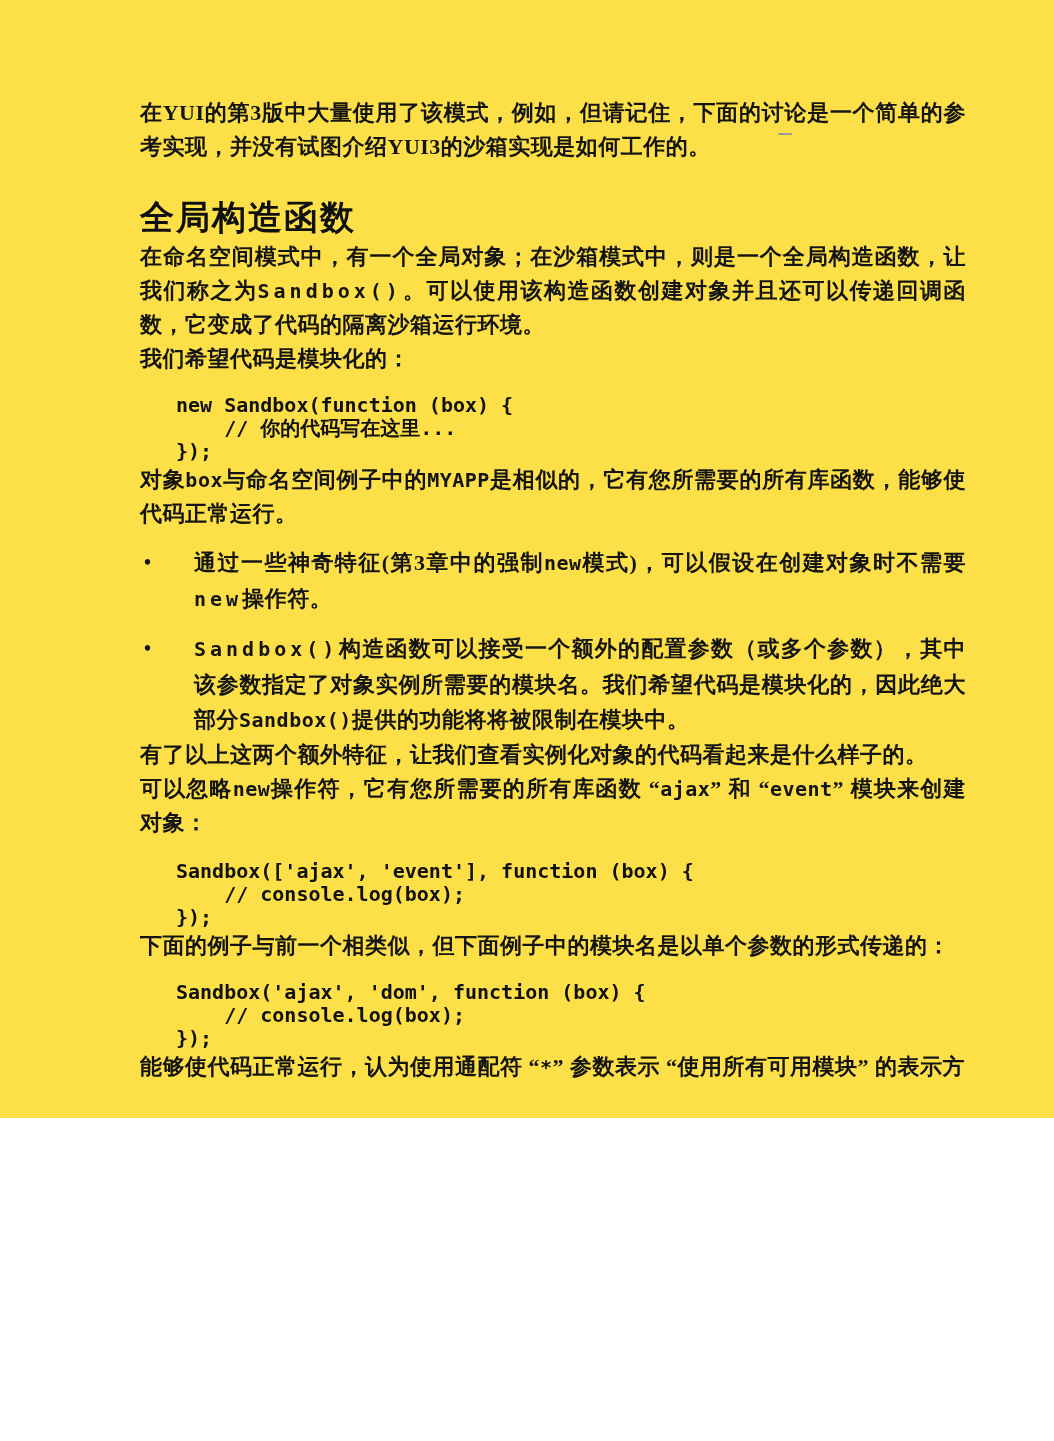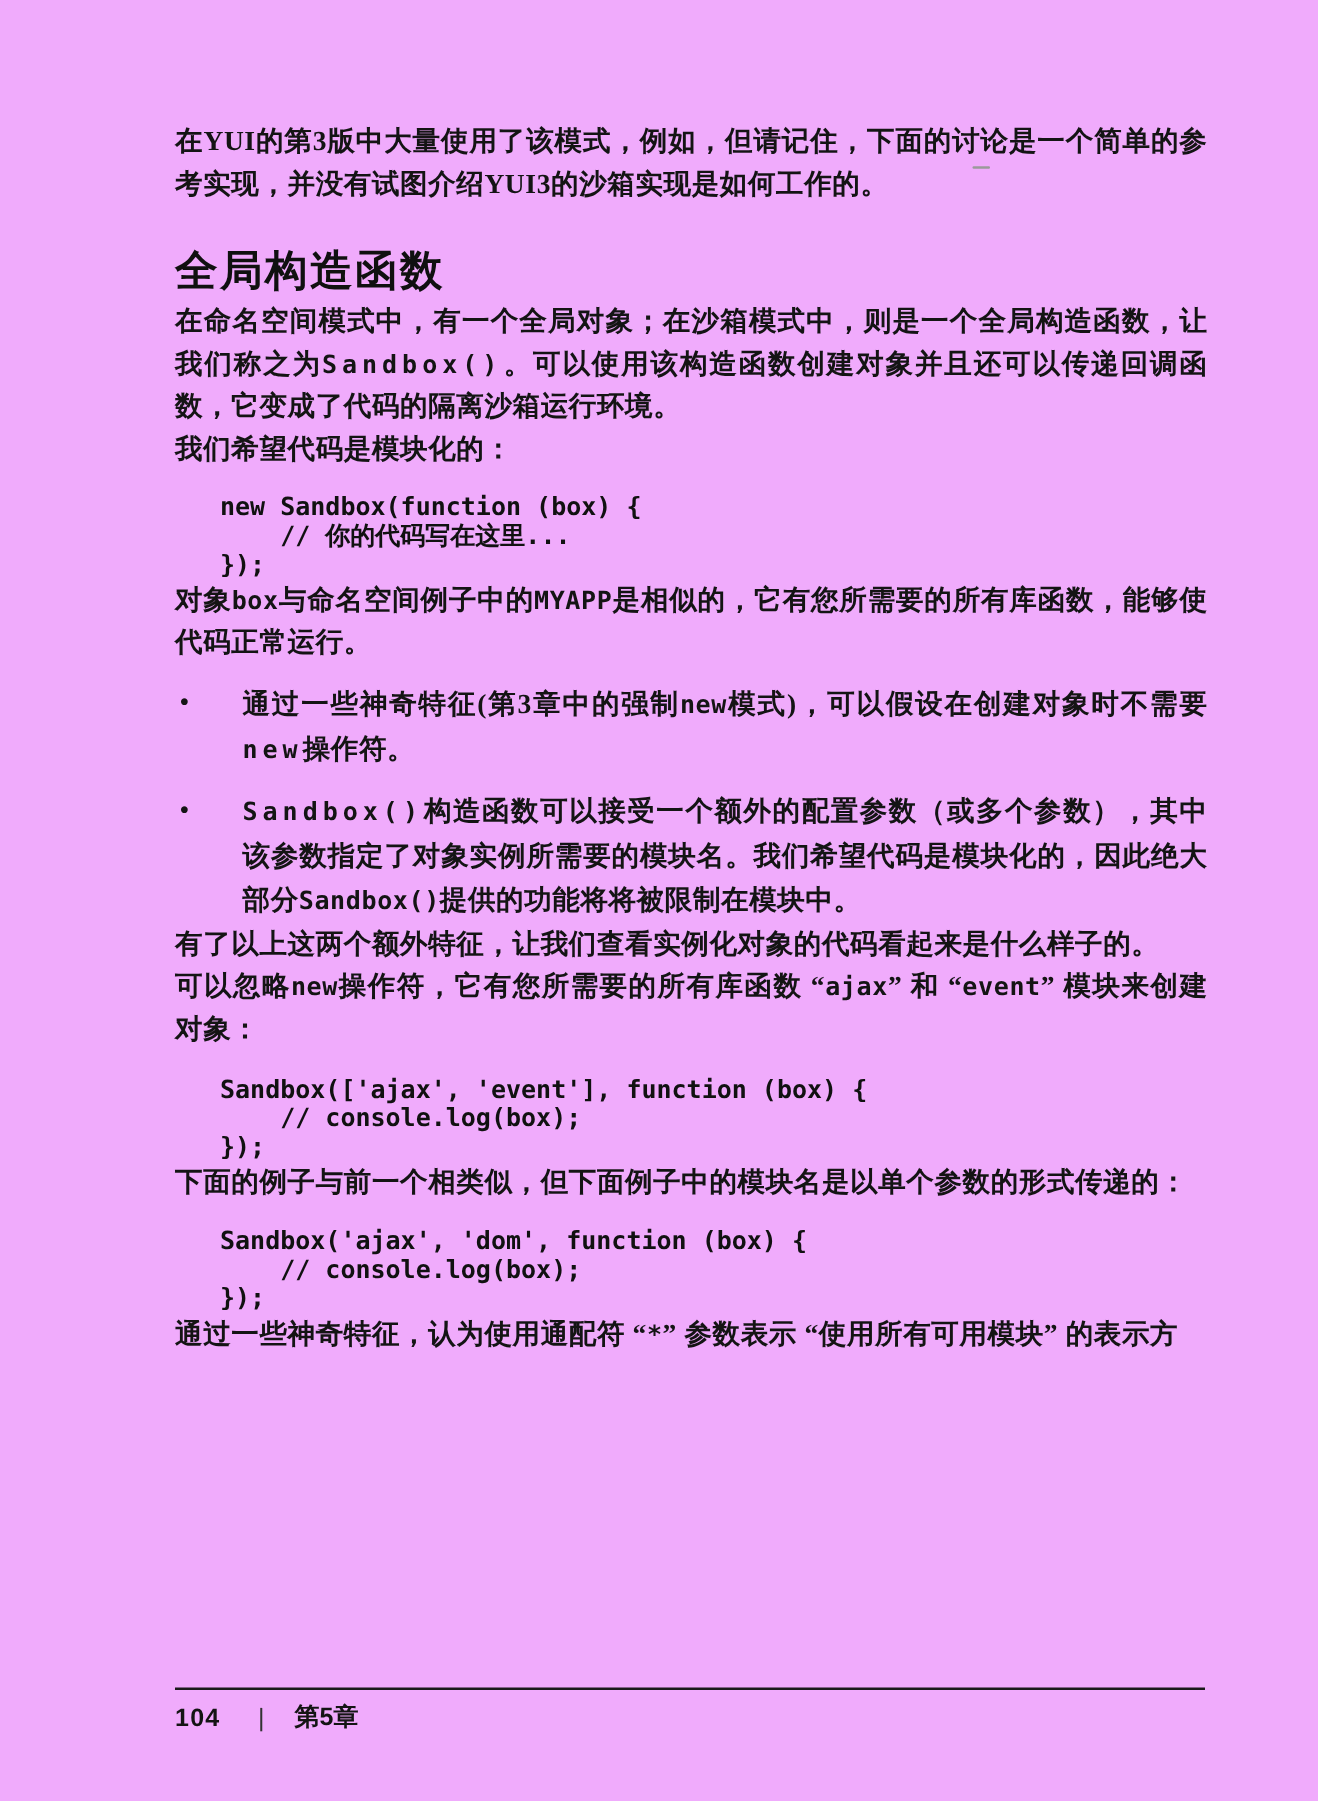--- a/index.html
+++ b/index.html
@@ -3,23 +3,23 @@
 <meta charset="utf-8">
 <style>
   html, body {
     margin: 0;
     padding: 0;
     background: #ffffff;
   }
   .page {
     position: relative;
     width: 1054px;
-    height: 1441px;
+    height: 1118px;
     margin: 0 auto;
-    background: #f0abfc;
+    background: #fde047;
     color: #141414;
     font-family: "Liberation Serif", "DejaVu Serif", serif;
     overflow: hidden;
   }
   .content {
     position: absolute;
     left: 140px;
     top: 96px;
     width: 826px;
   }
@@ -172,21 +172,21 @@
     <pre class="code-block mt20">Sandbox(['ajax', 'event'], function (box) {
     // console.log(box);
 });</pre>
 
     <p class="body-text mt30"><span>下面的例子与前一个相类似，但下面例子中的模块名是以单个参数的形式传递的：</span></p>
 
     <pre class="code-block mt18">Sandbox('ajax', 'dom', function (box) {
     // console.log(box);
 });</pre>
 
-    <p class="body-text mt34"><span>通过一些神奇特征，认为使用通配符 “</span><span class="code">*</span><span>” 参数表示 “使用所有可用模块” 的表示方</span></p>
+    <p class="body-text mt34"><span>能够使代码正常运行，认为使用通配符 “</span><span class="code">*</span><span>” 参数表示 “使用所有可用模块” 的表示方</span></p>
 
   </div>
 
   <div class="footer">
     <div class="footer-rule"></div>
     <div class="footer-row">
       <span class="footer-pagenum">104</span>
       <span class="footer-sep">|</span>
       <span class="footer-chapter">第5章</span>
     </div>

